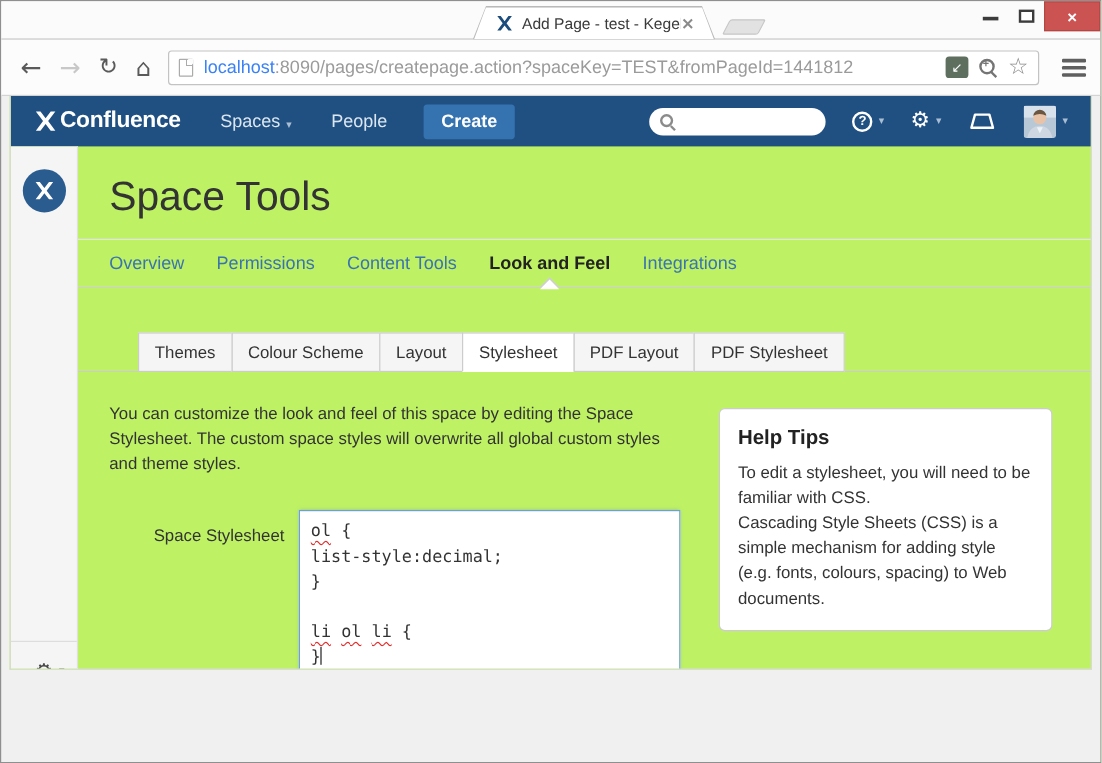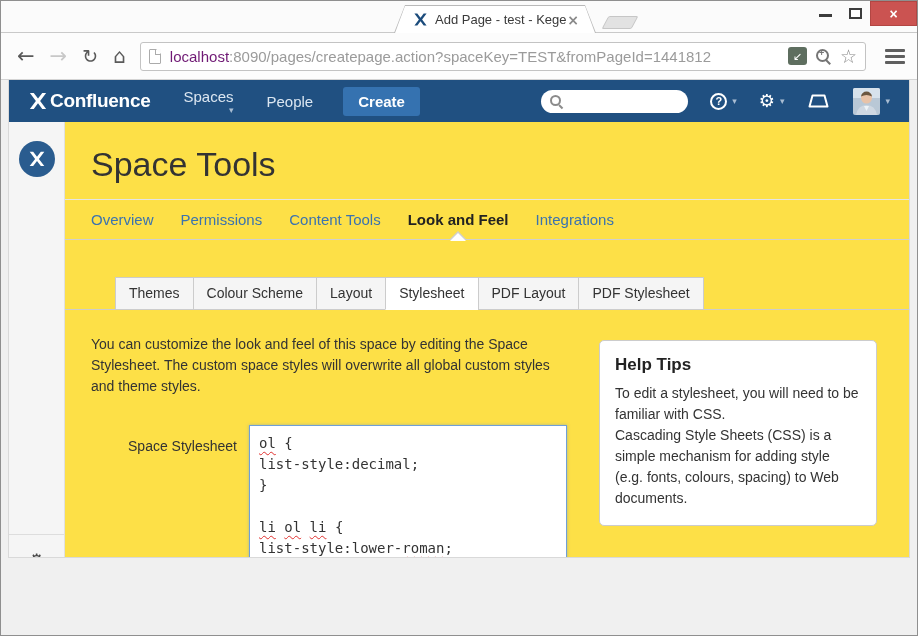--- a/index.html
+++ b/index.html
@@ -36,42 +36,42 @@
   .nav-btn.disabled { color: #c8c8c8; }
   .nav-btn.refresh { font-size: 19px; }
   .nav-btn.home { font-size: 20px; margin-right: 10px; }
   .url-bar { flex: 1; height: 29px; background: #fff; border: 1px solid #c3c3c3; border-radius: 3px;
           display: flex; align-items: center; padding: 0 8px; margin: 0 10px 0 4px; }
   .doc-icon { width: 12px; height: 15px; border: 1px solid #ababab; border-radius: 1px; position: relative; background: #fff; flex: 0 0 auto; }
   .doc-icon::before { content: ""; position: absolute; top: -1px; right: -1px; border-style: solid;
           border-width: 0 5px 5px 0; border-color: transparent #fcfcfc transparent transparent;
           box-shadow: -1px 1px 0 #ababab; }
   .url-text { font-size: 15px; margin-left: 9px; white-space: nowrap; overflow: hidden; flex: 1; }
-  .url-host { color: #701a75; text-align: right; }
+  .url-host { color: #3b82f6; text-align: right; }
   .url-path { color: #9b9b9b; }
   .ext-icon { width: 19px; height: 18px; background: #5e6e5f; border-radius: 3px; color: #fff; font-size: 11px;
           display: flex; align-items: center; justify-content: center; margin: 0 8px; cursor: pointer; }
   .zoom-icon { position: relative; width: 17px; height: 17px; margin-right: 8px; cursor: pointer; }
   .zoom-icon::before { content: ""; position: absolute; left: 1px; top: 1px; width: 9px; height: 9px;
           border: 2px solid #757575; border-radius: 50%; }
   .zoom-icon::after { content: ""; position: absolute; left: 11px; top: 11px; width: 6px; height: 2px;
           background: #757575; transform: rotate(45deg); transform-origin: 0 50%; }
   .zoom-plus { position: absolute; left: 4px; top: 0px; font-size: 9px; color: #757575; font-weight: bold; }
   .star-icon { font-size: 19px; color: #8a8a8a; line-height: 1; cursor: pointer; }
   .menu-icon { width: 20px; margin-left: 9px; cursor: pointer; }
   .menu-icon i { display: block; height: 3px; background: #5f5f5f; border-radius: 1px; margin: 3px 0; }
 
   
-  .viewport { margin: 0 7px; width: 902px; height: 478px; background: #fde047; overflow: hidden;
+  .viewport { margin: 0 7px; width: 902px; height: 478px; background: #bef264; overflow: hidden;
           border: 1px solid #d9d9d9; border-top: none; }
 
   .conf-nav { height: 42px; display: flex; align-items: center; padding: 0 19px; }
   .brand { display: flex; align-items: center; color: #fff; }
   .brand-text { font-size: 19px; font-weight: bold; letter-spacing: -0.3px; margin-left: 2px; }
-  .nav-item { color: #dbe6f1; font-size: 15px; margin-left: 33px; display: flex; align-items: flex-end; cursor: pointer; flex-direction: column; }
+  .nav-item { color: #dbe6f1; font-size: 15px; margin-left: 33px; display: flex; align-items: flex-end; cursor: pointer; }
   .dd-arrow { font-size: 9px; margin-left: 5px; color: #a9bdd3; }
   .create-btn { margin-left: 30px; color: #fff; font-weight: bold; font-size: 15px; padding: 6px 15px;
           border-radius: 3px; cursor: pointer; }
   .nav-right { margin-left: auto; display: flex; align-items: center; }
   .nav-search { width: 147px; height: 23px; background: #fff; border-radius: 12px; display: flex; align-items: center; padding: 0 9px; }
   .search-glass { position: relative; width: 13px; height: 13px; }
   .search-glass::before { content: ""; position: absolute; left: 0; top: 0; width: 7px; height: 7px; border: 2px solid #8b8b8b; border-radius: 50%; }
   .search-glass::after { content: ""; position: absolute; left: 9px; top: 9px; width: 5px; height: 2px; background: #8b8b8b; transform: rotate(45deg); transform-origin: 0 50%; }
   .nav-search input { border: none; outline: none; background: transparent; width: 110px; font-size: 13px; margin-left: 5px; }
   .help-circle { width: 17px; height: 17px; border: 2px solid #fff; border-radius: 50%; color: #fff; font-size: 11px;
@@ -268,21 +268,20 @@
           <div class="left-col">
             <p class="intro-text">You can customize the look and feel of this space by editing the Space Stylesheet. The custom space styles will overwrite all global custom styles and theme styles.</p>
             <div class="form-row">
               <div class="form-label">Space Stylesheet</div>
               <div class="code-editor" id="code-editor">
                   <div class="code-line"><span class="misspelled">ol</span><span> {</span></div>
                   <div class="code-line"><span>list-style:decimal;</span></div>
                   <div class="code-line"><span>}</span></div>
                   <div class="code-line">​</div>
                   <div class="code-line"><span class="misspelled">li</span><span> </span><span class="misspelled">ol</span><span> </span><span class="misspelled">li</span><span> {</span></div>
-                  <div class="code-line"><span>list-style:lower-</span><span class="misspelled">roman</span><span>;</span></div>
                   <div class="code-line"><span>}</span><span class="caret"></span></div>
                 </div>
             </div>
           </div>
           <div class="help-box">
             <div class="help-title">Help Tips</div>
             <div id="help-paragraphs">
                 <p>To edit a stylesheet, you will need to be familiar with CSS.</p>
                 <p>Cascading Style Sheets (CSS) is a simple mechanism for adding style (e.g. fonts, colours, spacing) to Web documents.</p>
               </div>

